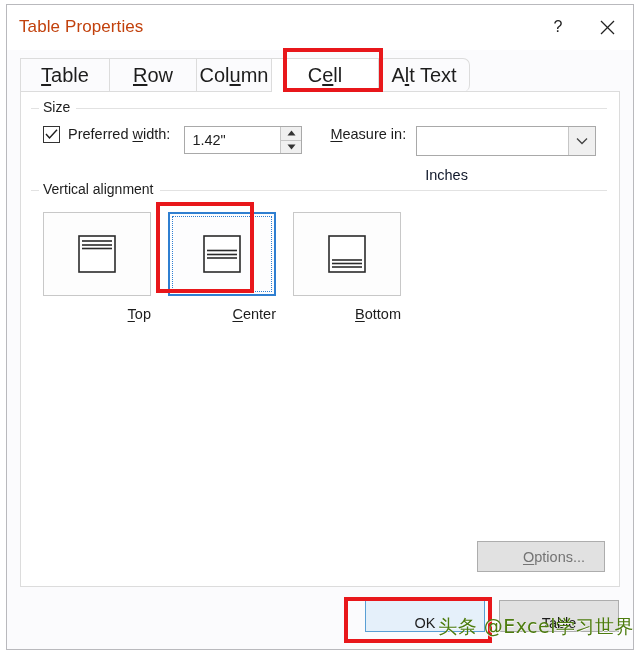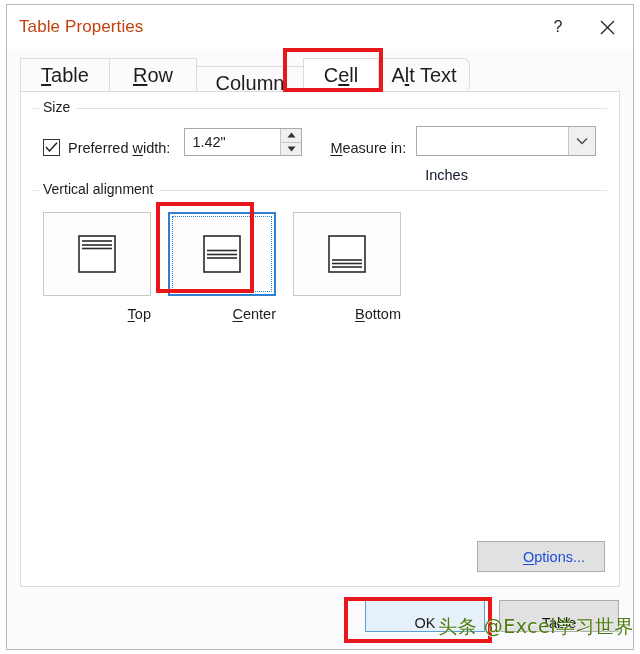--- a/index.html
+++ b/index.html
@@ -87,22 +87,22 @@
     border-bottom: none;
     background: #fbfbfd;
     box-sizing: border-box;
     height: 34px;
     cursor: default;
     position: relative;
   }
   .tab + .tab { margin-left: -1px; }
   .tab-table  { width: 90px; }
   .tab-row    { width: 88px; }
-  .tab-column { width: 108px; margin-top: 8px; }
-  .tab-cell   { width: 76px; background: #ffffff; border-color: #dcdcdc; z-index: 3; }
+  .tab-column { width: 76px; }
+  .tab-cell   { width: 108px; background: #ffffff; border-color: #dcdcdc; z-index: 3; }
   .tab-alttext{ width: 92px; border-radius: 7px; }
 
   .mn { text-decoration: underline; text-underline-offset: 2px; }
 
   
   .redbox {
     position: absolute;
     border: 4px solid #e8171b;
     box-sizing: border-box;
     pointer-events: none;
@@ -153,21 +153,21 @@
   #group-size { top: 16px; height: 54px; text-decoration: underline; }
   #group-valign { top: 98px; height: 130px; }
 
   
   .size-row {
     position: absolute;
     top: 18px;
     left: 12px;
     right: 0;
     display: flex;
-    align-items: flex-end;
+    align-items: flex-start;
     height: 30px;
   }
   .checkbox {
     width: 17px;
     height: 17px;
     border: 1px solid #333;
     background: #fff;
     box-sizing: border-box;
     display: flex;
     align-items: center;
@@ -308,21 +308,21 @@
     bottom: 14px;
     width: 128px;
     height: 31px;
     border: 1px solid #adadad;
     background: #e1e1e1;
     box-sizing: border-box;
     display: flex;
     align-items: center;
     justify-content: center;
     font-size: 14.5px;
-    color: #1d4ed8;
+    color: #737373;
     cursor: default;
     padding-left: 26px;
   }
 
   
   .footer {
     flex: 0 0 62px;
     position: relative;
     background: #fbfbfd;
   }

